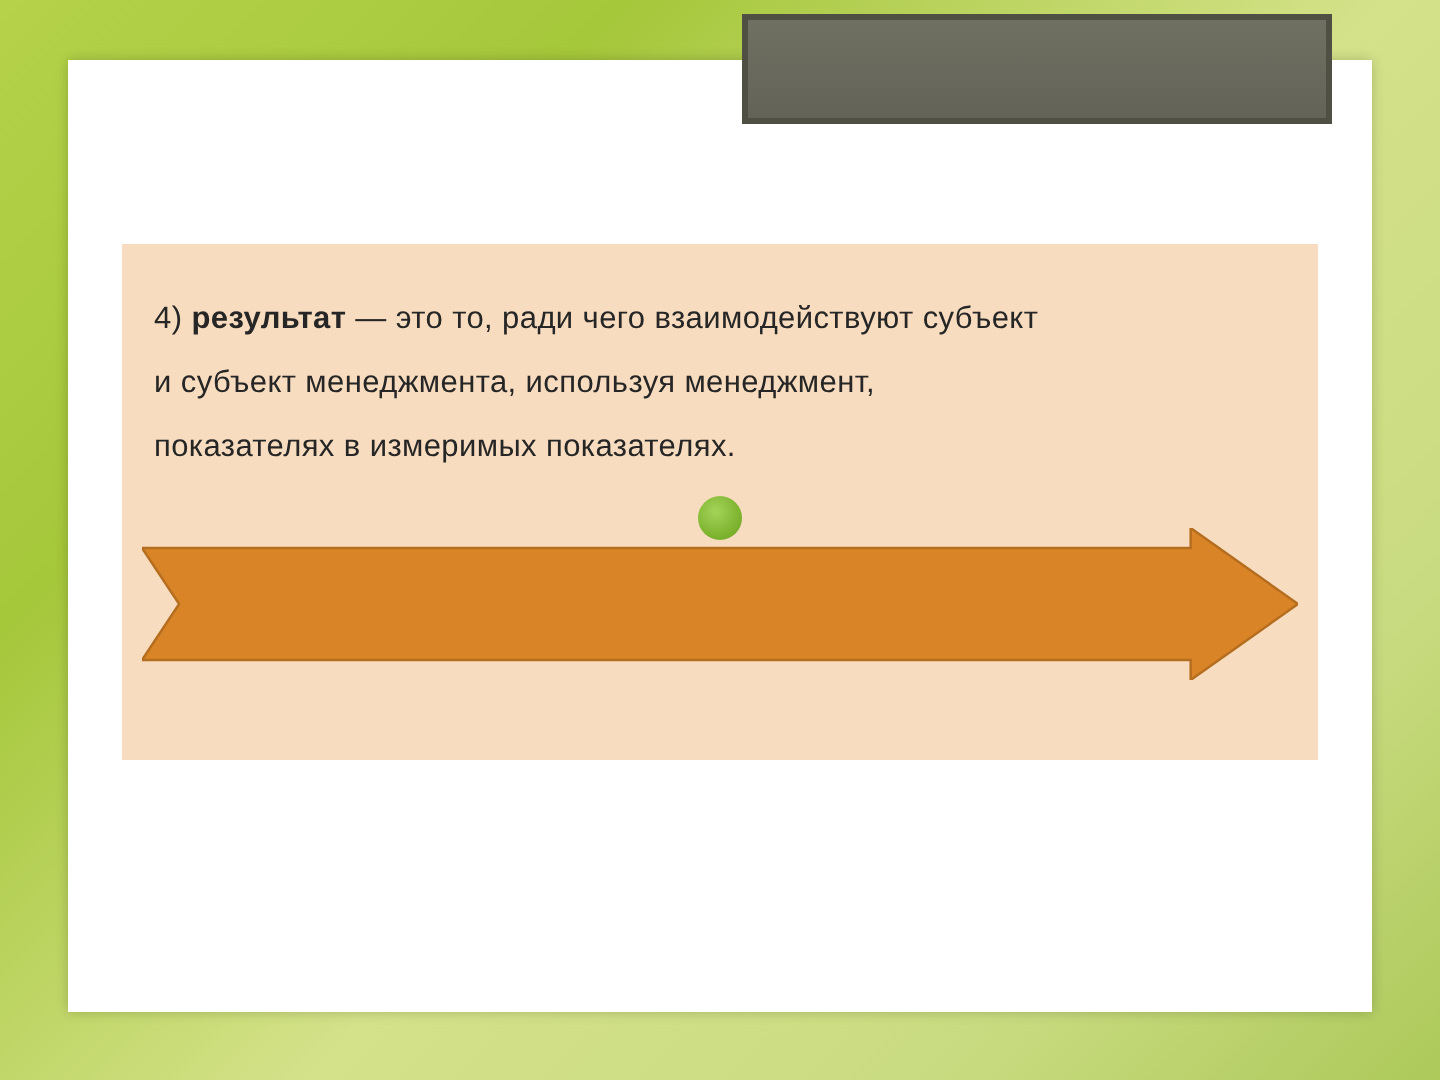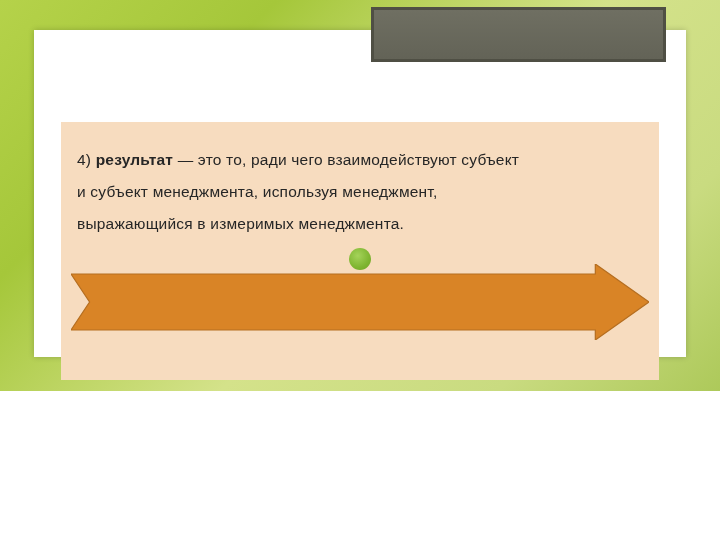--- a/index.html
+++ b/index.html
@@ -5,21 +5,21 @@
   html, body {
     margin: 0;
     padding: 0;
     width: 720px;
     height: 540px;
     font-family: "Trebuchet MS", "Century Gothic", Verdana, sans-serif;
     overflow: hidden;
   }
   .slide {
     width: 720px;
-    height: 391px;
+    height: 540px;
     position: relative;
     background: linear-gradient(135deg, #b5d24a 0%, #a5c73a 25%, #d4e28a 55%, #c9db80 80%, #adc95a 100%);
     box-sizing: border-box;
   }
   .panel {
     position: absolute;
     left: 34px;
     top: 30px;
     right: 34px;
     bottom: 34px;
@@ -76,21 +76,21 @@
 <body>
 
 <div class="slide">
   <div class="panel">
     <div class="corner-box"></div>
 
     <div class="content">
       <div class="text-block">
         <span class="num">4) </span><span class="term">результат</span><span> — это то, ради чего взаимодействуют субъект</span><br>
         <span>и субъект менеджмента, используя менеджмент,</span><br>
-        <span>выражающийся в измеримых менеджмента.</span>
+        <span>показателях в измеримых показателях.</span>
       </div>
 
       <div class="arrow-wrap">
         <svg viewBox="0 0 560 76" width="100%" height="100%" preserveAspectRatio="none">
           <polygon points="0,10 18,38 0,66 508,66 508,76 560,38 508,0 508,10" fill="#d98426"></polygon>
           <polygon points="0,10 18,38 0,66 508,66 508,76 560,38 508,0 508,10" fill="none" stroke-width="1.2" stroke="#b56e20"></polygon>
         </svg>
       </div>
       <div class="dot"></div>
     </div>

